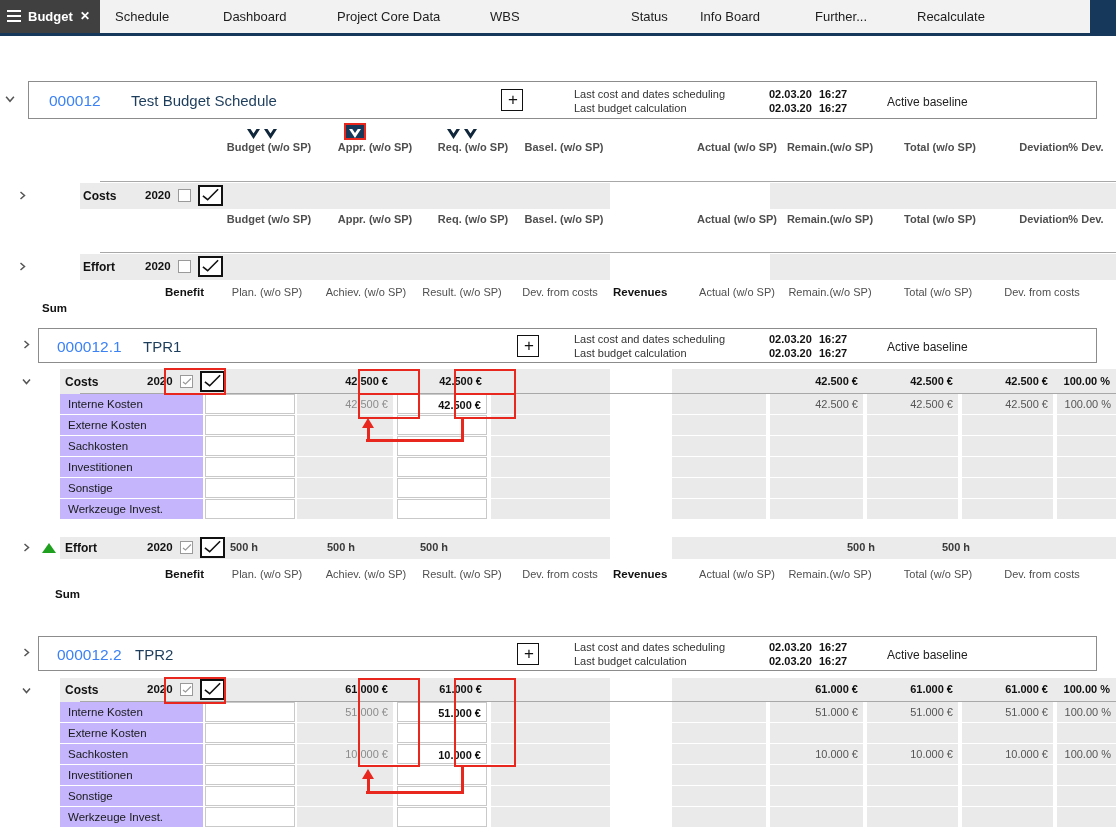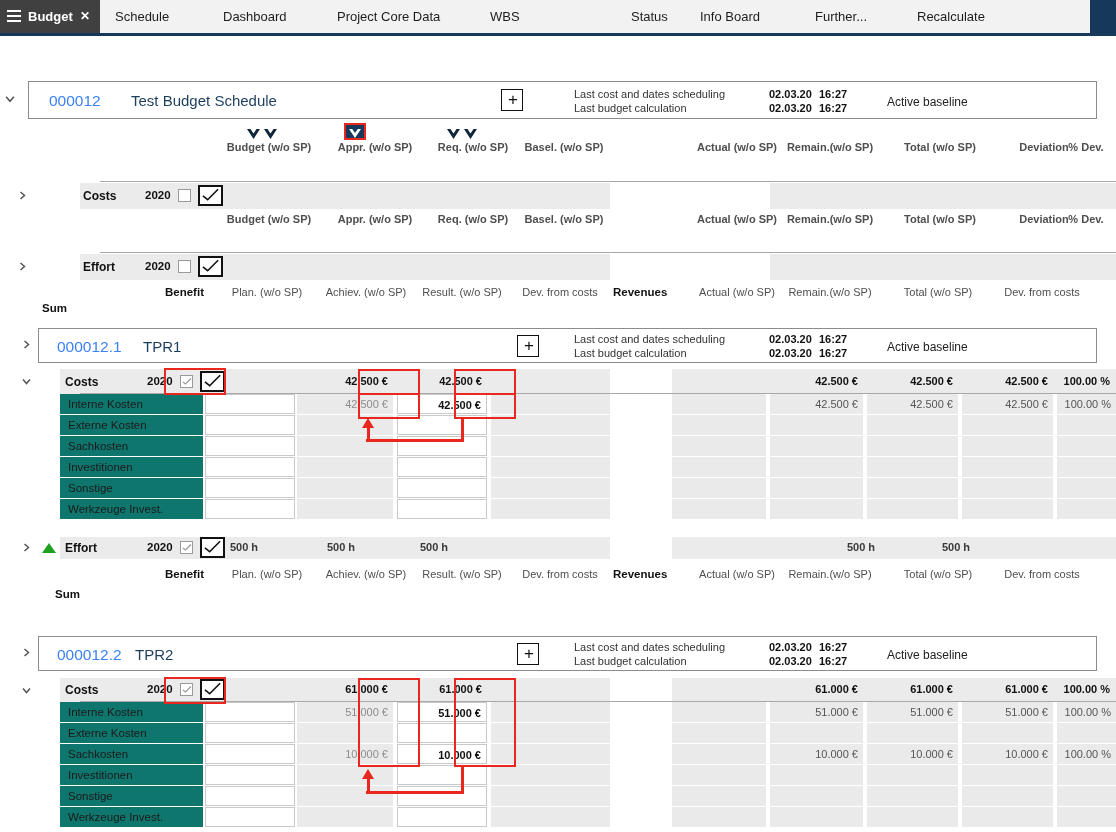--- a/index.html
+++ b/index.html
@@ -62,21 +62,21 @@
   .v2{left:300px;width:88px;} .v3{left:394px;width:88px;}
   .vr2{left:770px;width:88px;} .vr3{left:865px;width:88px;} .vr4{left:960px;width:88px;} .vr5{left:1046px;width:64px;}
   .ev{position:absolute;font-size:11px;font-weight:600;color:#3a3a3a;text-align:center;width:80px;}
   .e1{left:204px;} .e2{left:301px;} .e3{left:394px;} .er2{left:821px;} .er3{left:916px;}
 
   
   .srow{position:absolute;left:0;width:1116px;height:21px;}
   .cell{position:absolute;top:0;height:20px;background:#eaeaea;font-size:11px;line-height:20px;
         text-align:right;padding-right:5px;box-sizing:border-box;}
   .cw{background:#fff;border:1px solid #c9c9c9;}
-  .pl{left:60px;width:143px;background:#0f766e;text-align:left;padding-left:8px;font-size:11.5px;color:#1a1a1a;}
+  .pl{left:60px;width:143px;background:#c4b5fd;text-align:left;padding-left:8px;font-size:11.5px;color:#1a1a1a;}
   .p1{left:205px;width:90px;} .p2{left:297px;width:96px;} .p3{left:397px;width:90px;} .p4{left:491px;width:119px;}
   .q1{left:672px;width:94px;} .q2{left:770px;width:93px;} .q3{left:867px;width:91px;} .q4{left:962px;width:91px;} .q5{left:1057px;width:59px;}
   .t-mute{color:#8c8c8c;} .t-dark{color:#111;font-weight:bold;} .t-norm{color:#555;}
 
   
   .bh{position:absolute;font-size:11px;color:#4f4f4f;text-align:center;white-space:nowrap;}
   .bhb{position:absolute;font-size:11.5px;font-weight:bold;color:#111;white-space:nowrap;}
 
   .sepline{position:absolute;height:1px;background:#a8a8a8;z-index:1;}
 

